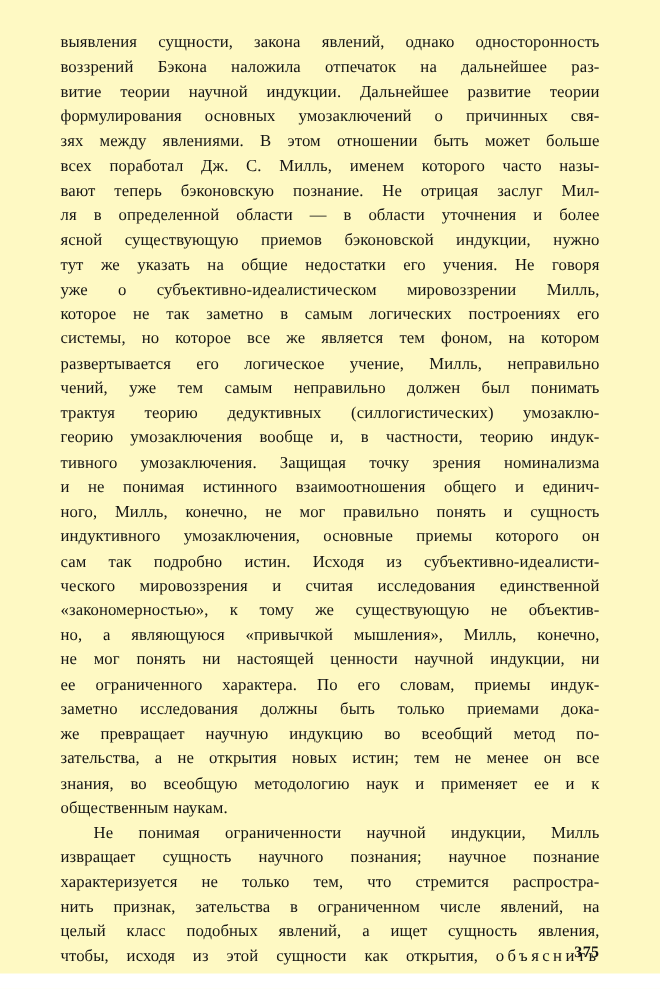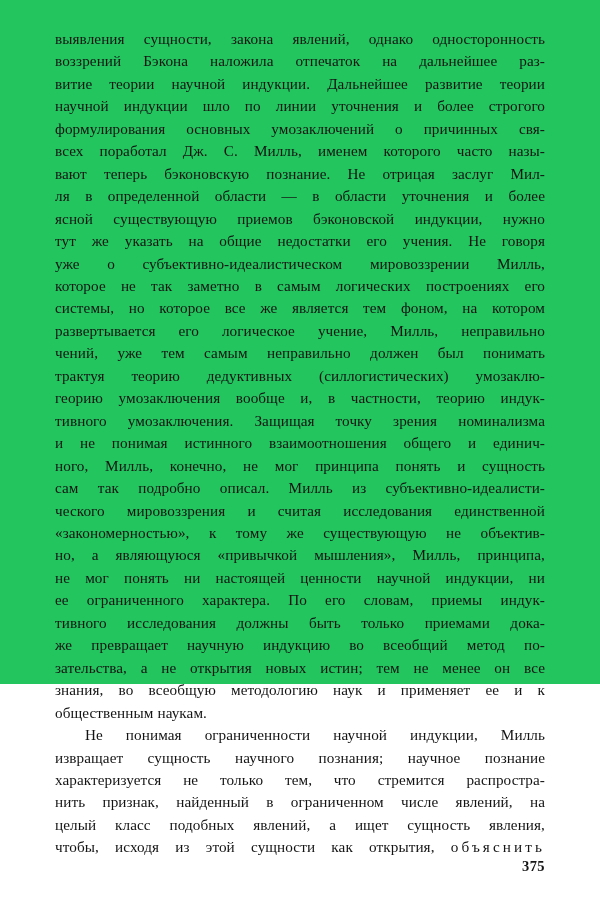--- a/index.html
+++ b/index.html
@@ -10,22 +10,22 @@
     width: 600px;
     height: 899px;
     background: #ffffff;
     font-family: "Liberation Serif", "DejaVu Serif", serif;
     color: #111111;
     overflow: hidden;
   }
   .page {
     position: relative;
     width: 600px;
-    height: 684px;
-    background: #22c55e;
+    height: 885px;
+    background: #fef9c3;
     box-sizing: border-box;
     font-family: Liberation Serif, serif;
   }
   .textblock {
     position: absolute;
     left: 55px;
     top: 28px;
     width: 490px;
   }
   .para {
@@ -73,55 +73,56 @@
 <body>
 
 <div class="page">
 
   <div class="textblock">
 
     <p class="para">
       <span class="line">выявления сущности, закона явлений, однако односторонность</span>
       <span class="line">воззрений Бэкона наложила отпечаток на дальнейшее раз-</span>
       <span class="line">витие теории научной индукции. Дальнейшее развитие теории</span>
-      <span class="line">научной индукции шло по линии уточнения и более строгого</span>
       <span class="line">формулирования основных умозаключений о причинных свя-</span>
+      <span class="line">зях между явлениями. В этом отношении быть может больше</span>
       <span class="line">всех поработал Дж. С. Милль, именем которого часто назы-</span>
       <span class="line">вают теперь бэконовскую познание. Не отрицая заслуг Мил-</span>
       <span class="line">ля в определенной области — в области уточнения и более</span>
       <span class="line">ясной существующую приемов бэконовской индукции, нужно</span>
       <span class="line">тут же указать на общие недостатки его учения. Не говоря</span>
       <span class="line">уже о субъективно-идеалистическом мировоззрении Милль,</span>
       <span class="line">которое не так заметно в самым логических построениях его</span>
       <span class="line">системы, но которое все же является тем фоном, на котором</span>
       <span class="line">развертывается его логическое учение, Милль, неправильно</span>
       <span class="line">чений, уже тем самым неправильно должен был понимать</span>
       <span class="line">трактуя теорию дедуктивных (силлогистических) умозаклю-</span>
       <span class="line">георию умозаключения вообще и, в частности, теорию индук-</span>
       <span class="line">тивного умозаключения. Защищая точку зрения номинализма</span>
       <span class="line">и не понимая истинного взаимоотношения общего и единич-</span>
-      <span class="line">ного, Милль, конечно, не мог принципа понять и сущность</span>
-      <span class="line">сам так подробно описал. Милль из субъективно-идеалисти-</span>
+      <span class="line">ного, Милль, конечно, не мог правильно понять и сущность</span>
+      <span class="line">индуктивного умозаключения, основные приемы которого он</span>
+      <span class="line">сам так подробно истин. Исходя из субъективно-идеалисти-</span>
       <span class="line">ческого мировоззрения и считая исследования единственной</span>
       <span class="line">«закономерностью», к тому же существующую не объектив-</span>
-      <span class="line">но, а являющуюся «привычкой мышления», Милль, принципа,</span>
+      <span class="line">но, а являющуюся «привычкой мышления», Милль, конечно,</span>
       <span class="line">не мог понять ни настоящей ценности научной индукции, ни</span>
       <span class="line">ее ограниченного характера. По его словам, приемы индук-</span>
-      <span class="line">тивного исследования должны быть только приемами дока-</span>
+      <span class="line">заметно исследования должны быть только приемами дока-</span>
       <span class="line">же превращает научную индукцию во всеобщий метод по-</span>
       <span class="line">зательства, а не открытия новых истин; тем не менее он все</span>
       <span class="line">знания, во всеобщую методологию наук и применяет ее и к</span>
       <span class="line last">общественным наукам.</span>
     </p>
 
     <p class="para">
       <span class="line first-indent">Не понимая ограниченности научной индукции, Милль</span>
       <span class="line">извращает сущность научного познания; научное познание</span>
       <span class="line">характеризуется не только тем, что стремится распростра-</span>
-      <span class="line">нить признак, найденный в ограниченном числе явлений, на</span>
+      <span class="line">нить признак, зательства в ограниченном числе явлений, на</span>
       <span class="line">целый класс подобных явлений, а ищет сущность явления,</span>
       <span class="line"><span>чтобы, исходя из этой сущности как открытия, </span><span class="spaced">объяснить</span></span>
 
     </p>
 
   </div>
 
   <div class="folio">375</div>
 
 </div>

